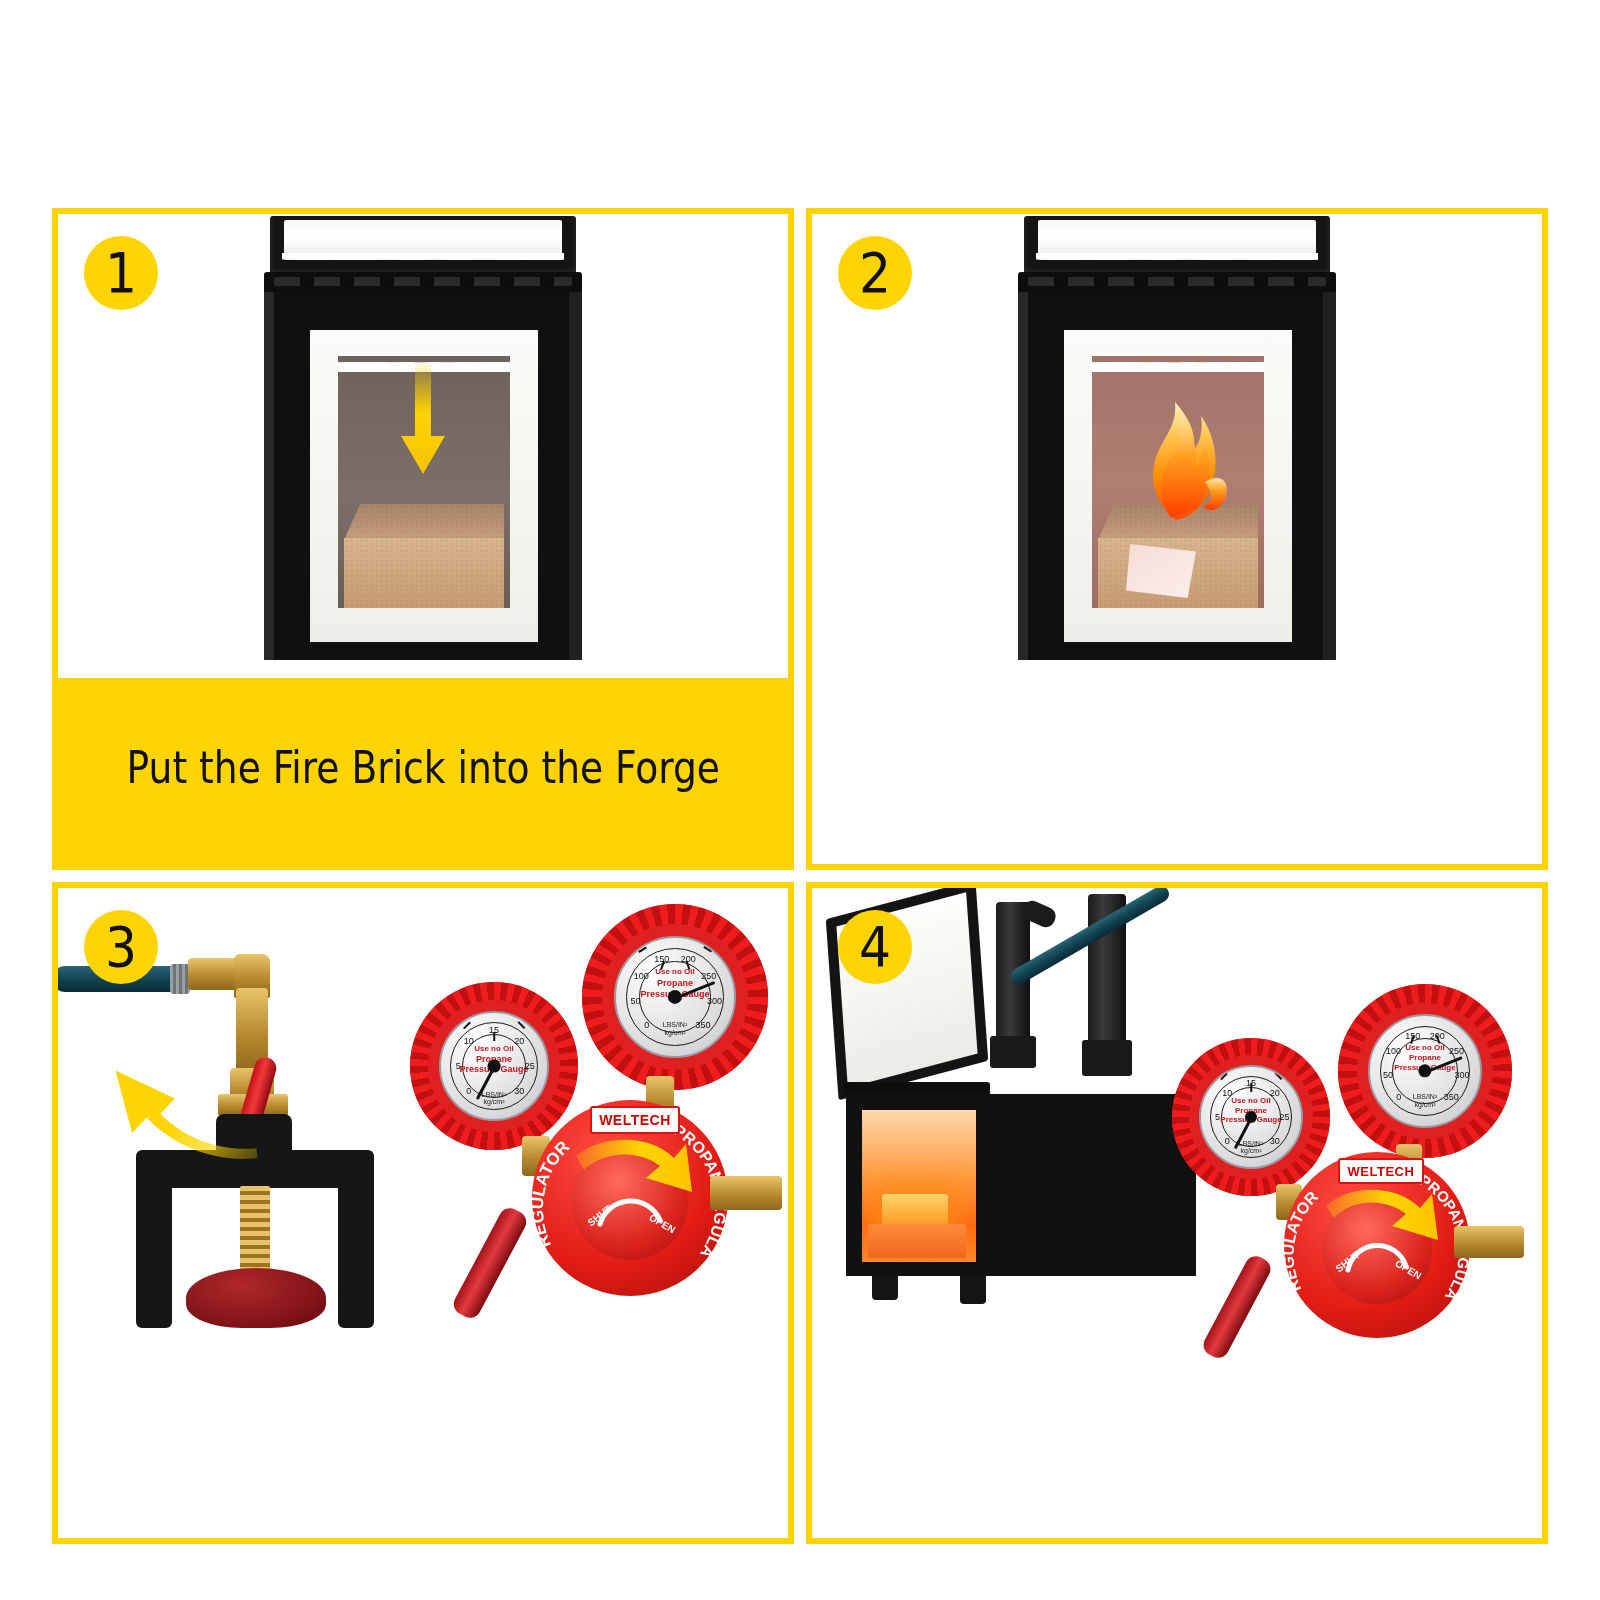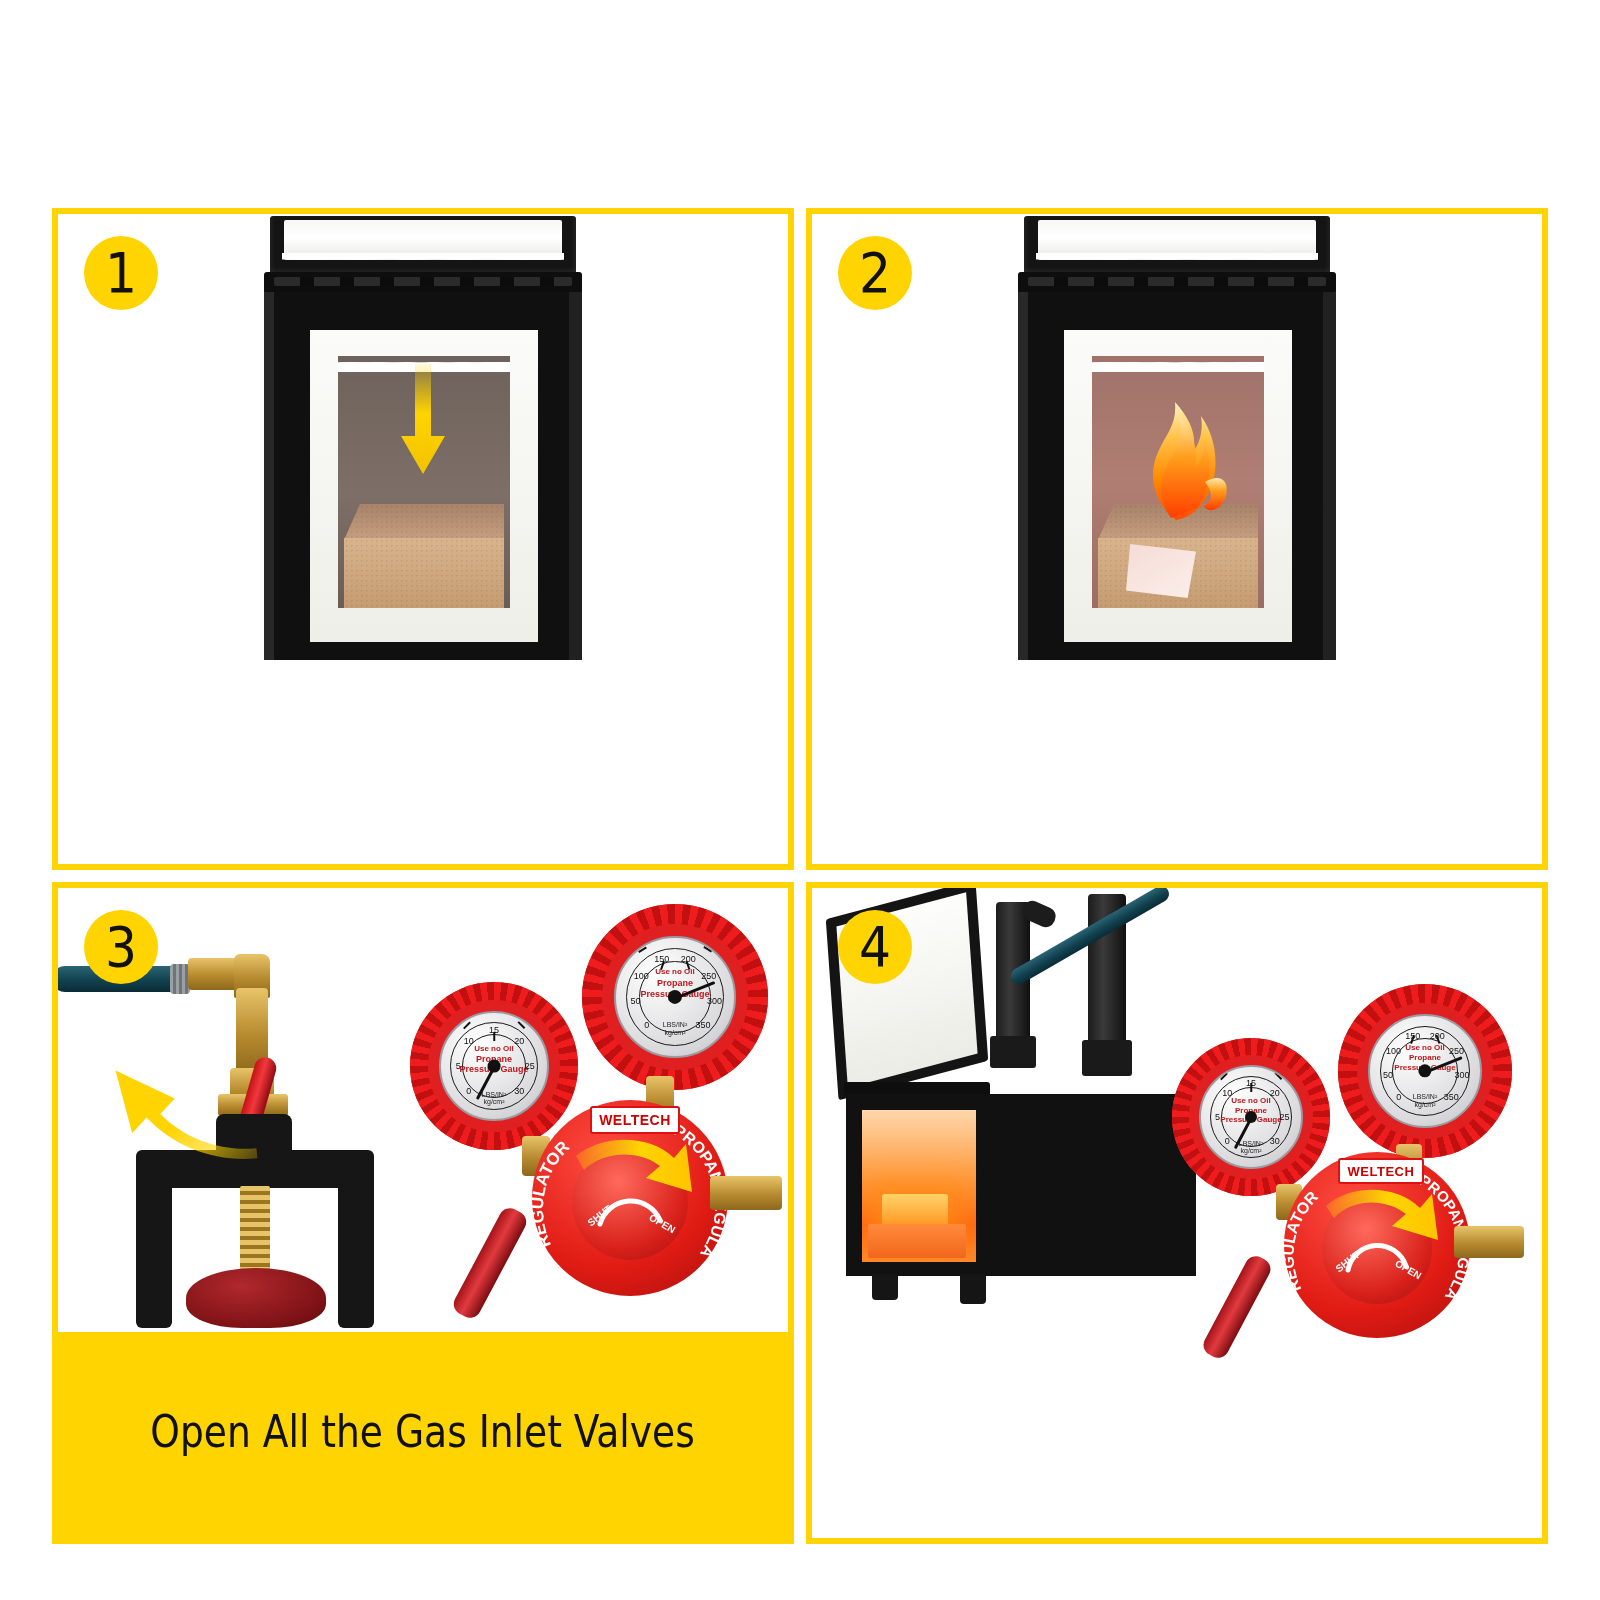--- a/index.html
+++ b/index.html
@@ -166,20 +166,23 @@
               <linearGradient id="adg" x1="0" y1="0" x2="0" y2="1">
                 <stop offset="0" stop-color="#FFD400" stop-opacity="0.15"></stop>
                 <stop offset="0.45" stop-color="#FFD400" stop-opacity="1"></stop>
                 <stop offset="1" stop-color="#F2C200" stop-opacity="1"></stop>
               </linearGradient>
             </defs>
             <path d="M15 0 H31 V72 H45 L23 110 L1 72 H15 Z" fill="url(#adg)"></path>
           </svg>
         </div>
       </div>
+      <div class="caption">
+        <span>Put the Fire Brick into the Forge</span>
+      </div>
     </div>
 
     <div class="cell r1">
       <div class="photo">
 
         <div class="badge">
           <span>2</span>
         </div>
 
         <div class="forge1">
@@ -350,23 +353,20 @@
               <path d="M44 56 C70 34 118 34 142 58 L154 44 L160 92 L114 78 L128 66 C108 50 72 50 52 70 Z" fill="url(#rarr)"></path>
             </svg>
           </div>
 
           <div class="brass" style="left:300px;top:272px;width:72px;height:34px;border-radius:4px;"></div>
           <div class="lever" style="left:66px;top:300px;width:28px;height:118px;transform:rotate(28deg);
                background:linear-gradient(90deg,#a31318,#e23a3e 45%,#7c0c10);"></div>
         </div>
 
       </div>
-      <div class="caption">
-        <span>Open All the Gas Inlet Valves</span>
-      </div>
     </div>
 
     <div class="cell r2">
       <div class="photo">
 
         <div class="badge">
           <span>4</span>
         </div>
 
         <div class="forge4" style="left:14px;top:6px;width:420px;height:430px;">

